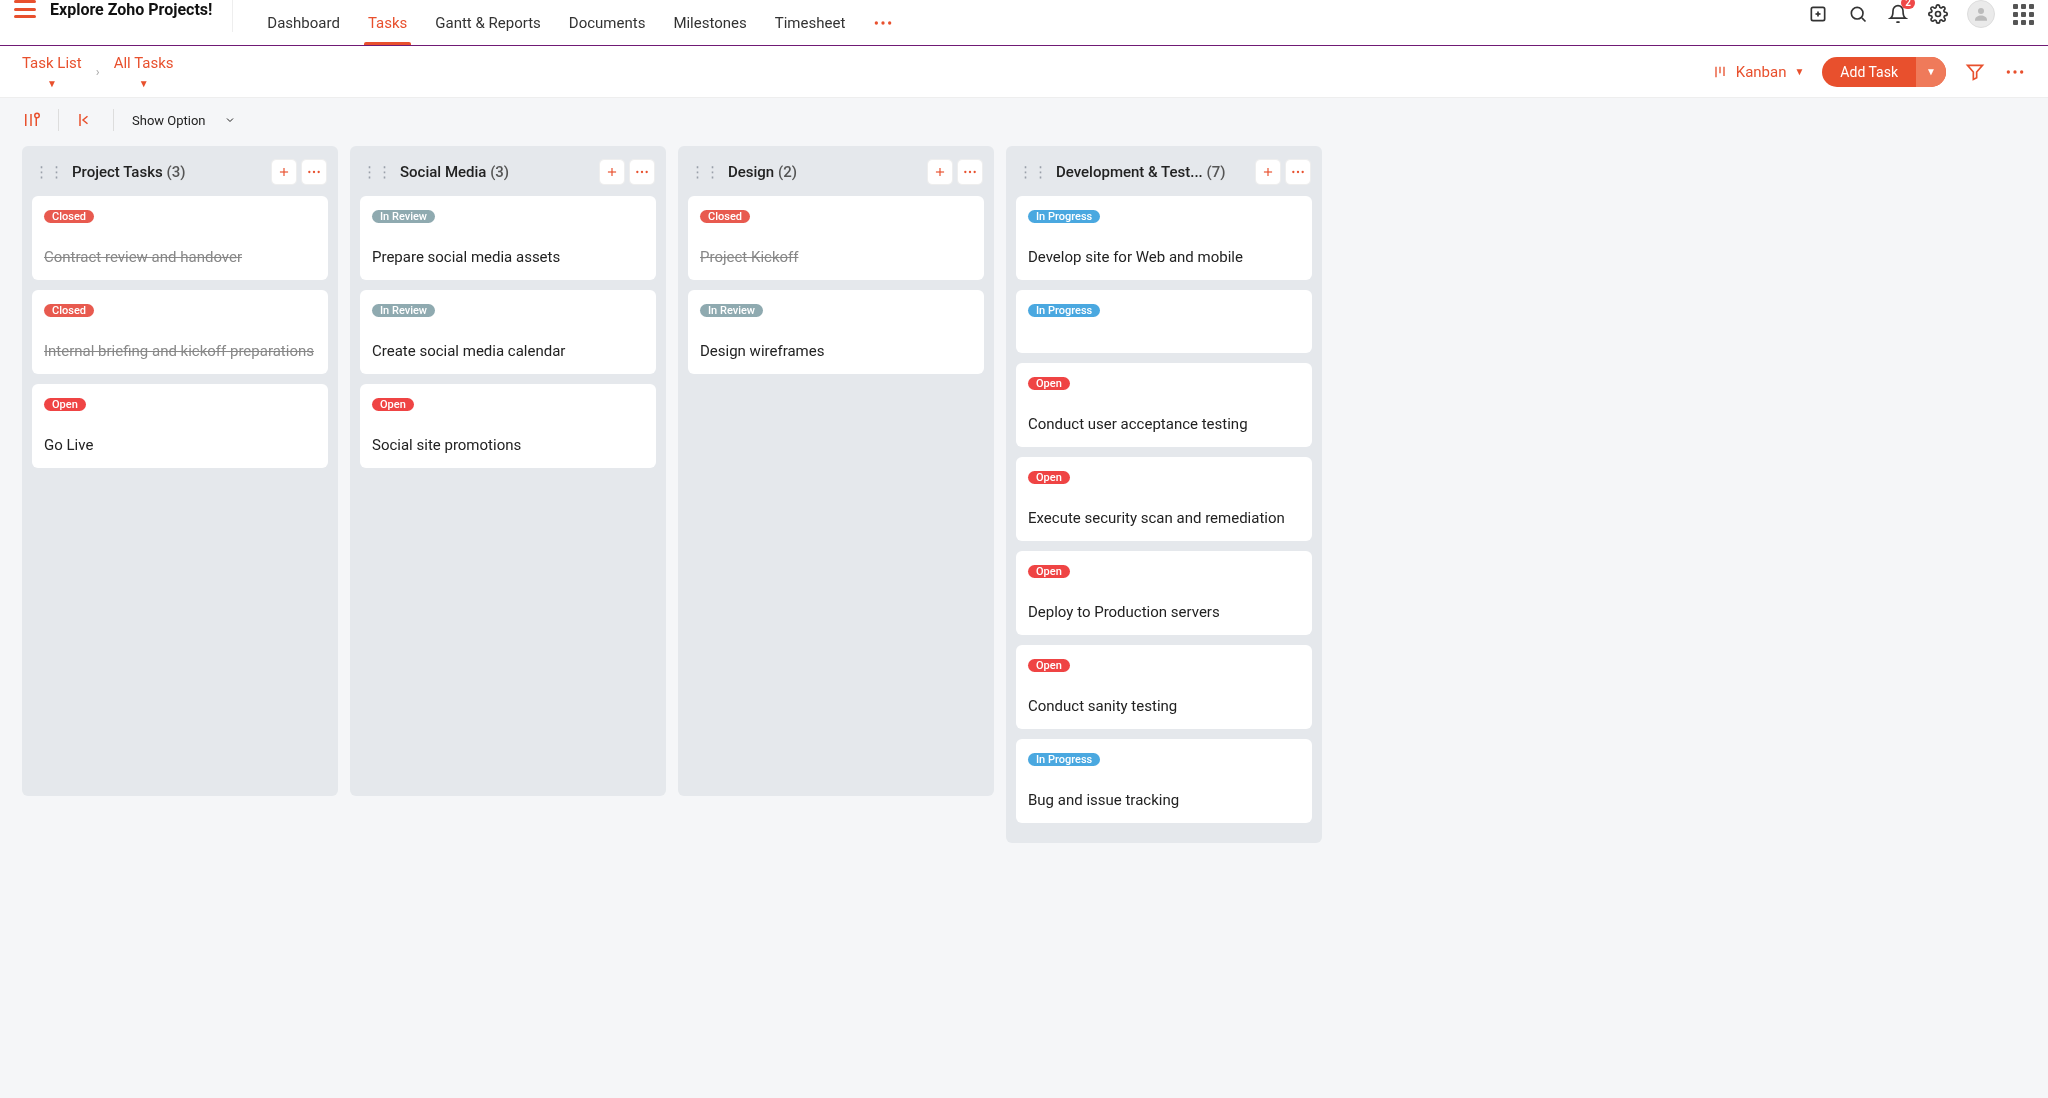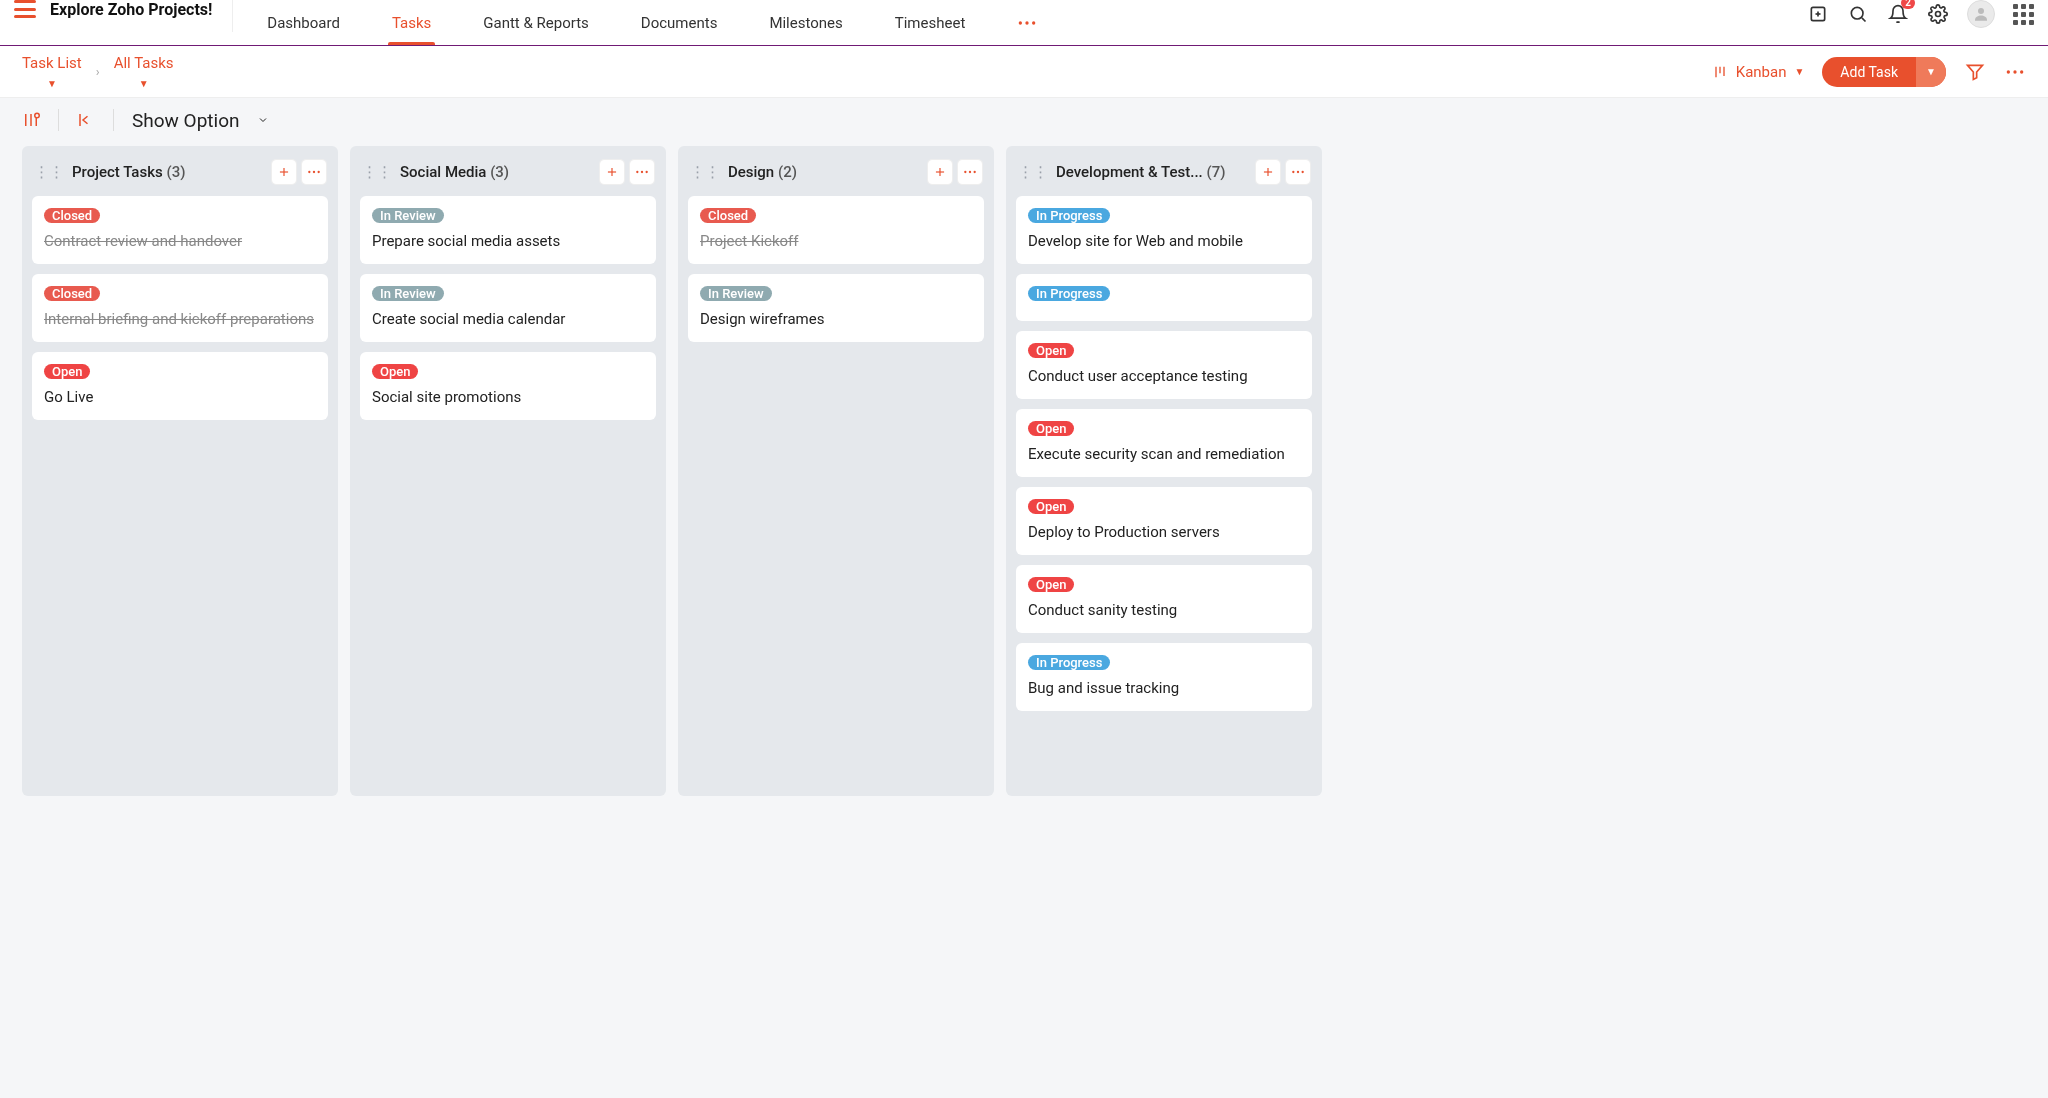--- a/index.html
+++ b/index.html
@@ -20,21 +20,21 @@
   }
   .hamburger {
     width: 22px; height: 18px;
     display: flex; flex-direction: column; justify-content: space-between;
     cursor: pointer;
     margin-right: 14px;
   }
   .hamburger span { display:block; height:3px; background:#e8502d; border-radius:2px;}
   .app-title { font-weight:700; font-size:16px; color:#111; }
   .vdiv { width:1px; height:32px; background:#eee; margin:0 20px; }
-  .tabs { display:flex; align-items:center; height:100%;gap:24px; }
+  .tabs { display:flex; align-items:center; height:100%; }
   .tab {
     position:relative;
     padding: 0 14px;
     height:100%;
     display:flex; align-items:center;
     color:#333; cursor:pointer;
     font-size:15px;
   }
   .tab.active { color:#e8502d; }
   .tab.active::after {
@@ -73,21 +73,21 @@
   .btn-primary .split { width:30px; display:flex; align-items:center; justify-content:center; background:#ef7a5a; font-size:10px;}
   .filter-ic, .more-ic { color:#e8502d; cursor:pointer;}
   
   .toolbar {
     display:flex; align-items:center;
     height:44px; padding:0 22px;
     gap:18px;
   }
   .tb-ic { color:#e8502d; cursor:pointer; display:flex; align-items:center;}
   .tb-div { width:1px; height:22px; background:#ddd;}
-  .show-option { display:flex; align-items:center; gap:18px; cursor:pointer; font-size:19px; color:#222;}
+  .show-option { display:flex; align-items:center; gap:18px; cursor:pointer; font-size:13px; color:#222;}
   
   .board {
     display:flex; gap:12px;
     padding:4px 22px 22px;
     align-items:flex-start;
   }
   .column {
     width:316px; flex-shrink:0;
     background:#e5e8ec;
     border-radius:6px;
@@ -109,23 +109,23 @@
     box-shadow:0 0 0 1px #eee;
   }
   .card {
     background:#fff; border-radius:6px;
     padding:10px 12px 12px;
     margin-bottom:10px;
     cursor:pointer;
   }
   .badge {
     display:inline-block;
-    font-size:13px; font-weight:500;
+    font-size:11px; font-weight:500;
     padding:0 8px; border-radius:10px;
-    color:#fff; margin-bottom:8px;
+    color:#fff; margin-bottom:24px;
   }
   .badge.closed { background:#e85a4f; }
   .badge.open { background:#ef4444; }
   .badge.inreview { background:#8faab0; }
   .badge.inprogress { background:#4aa8e0; }
   .card-title { font-size:15px; line-height:1.4; color:#222;}
   .card-title.strike { text-decoration:line-through; color:#888;}
 </style>
 </head>
 <body>

